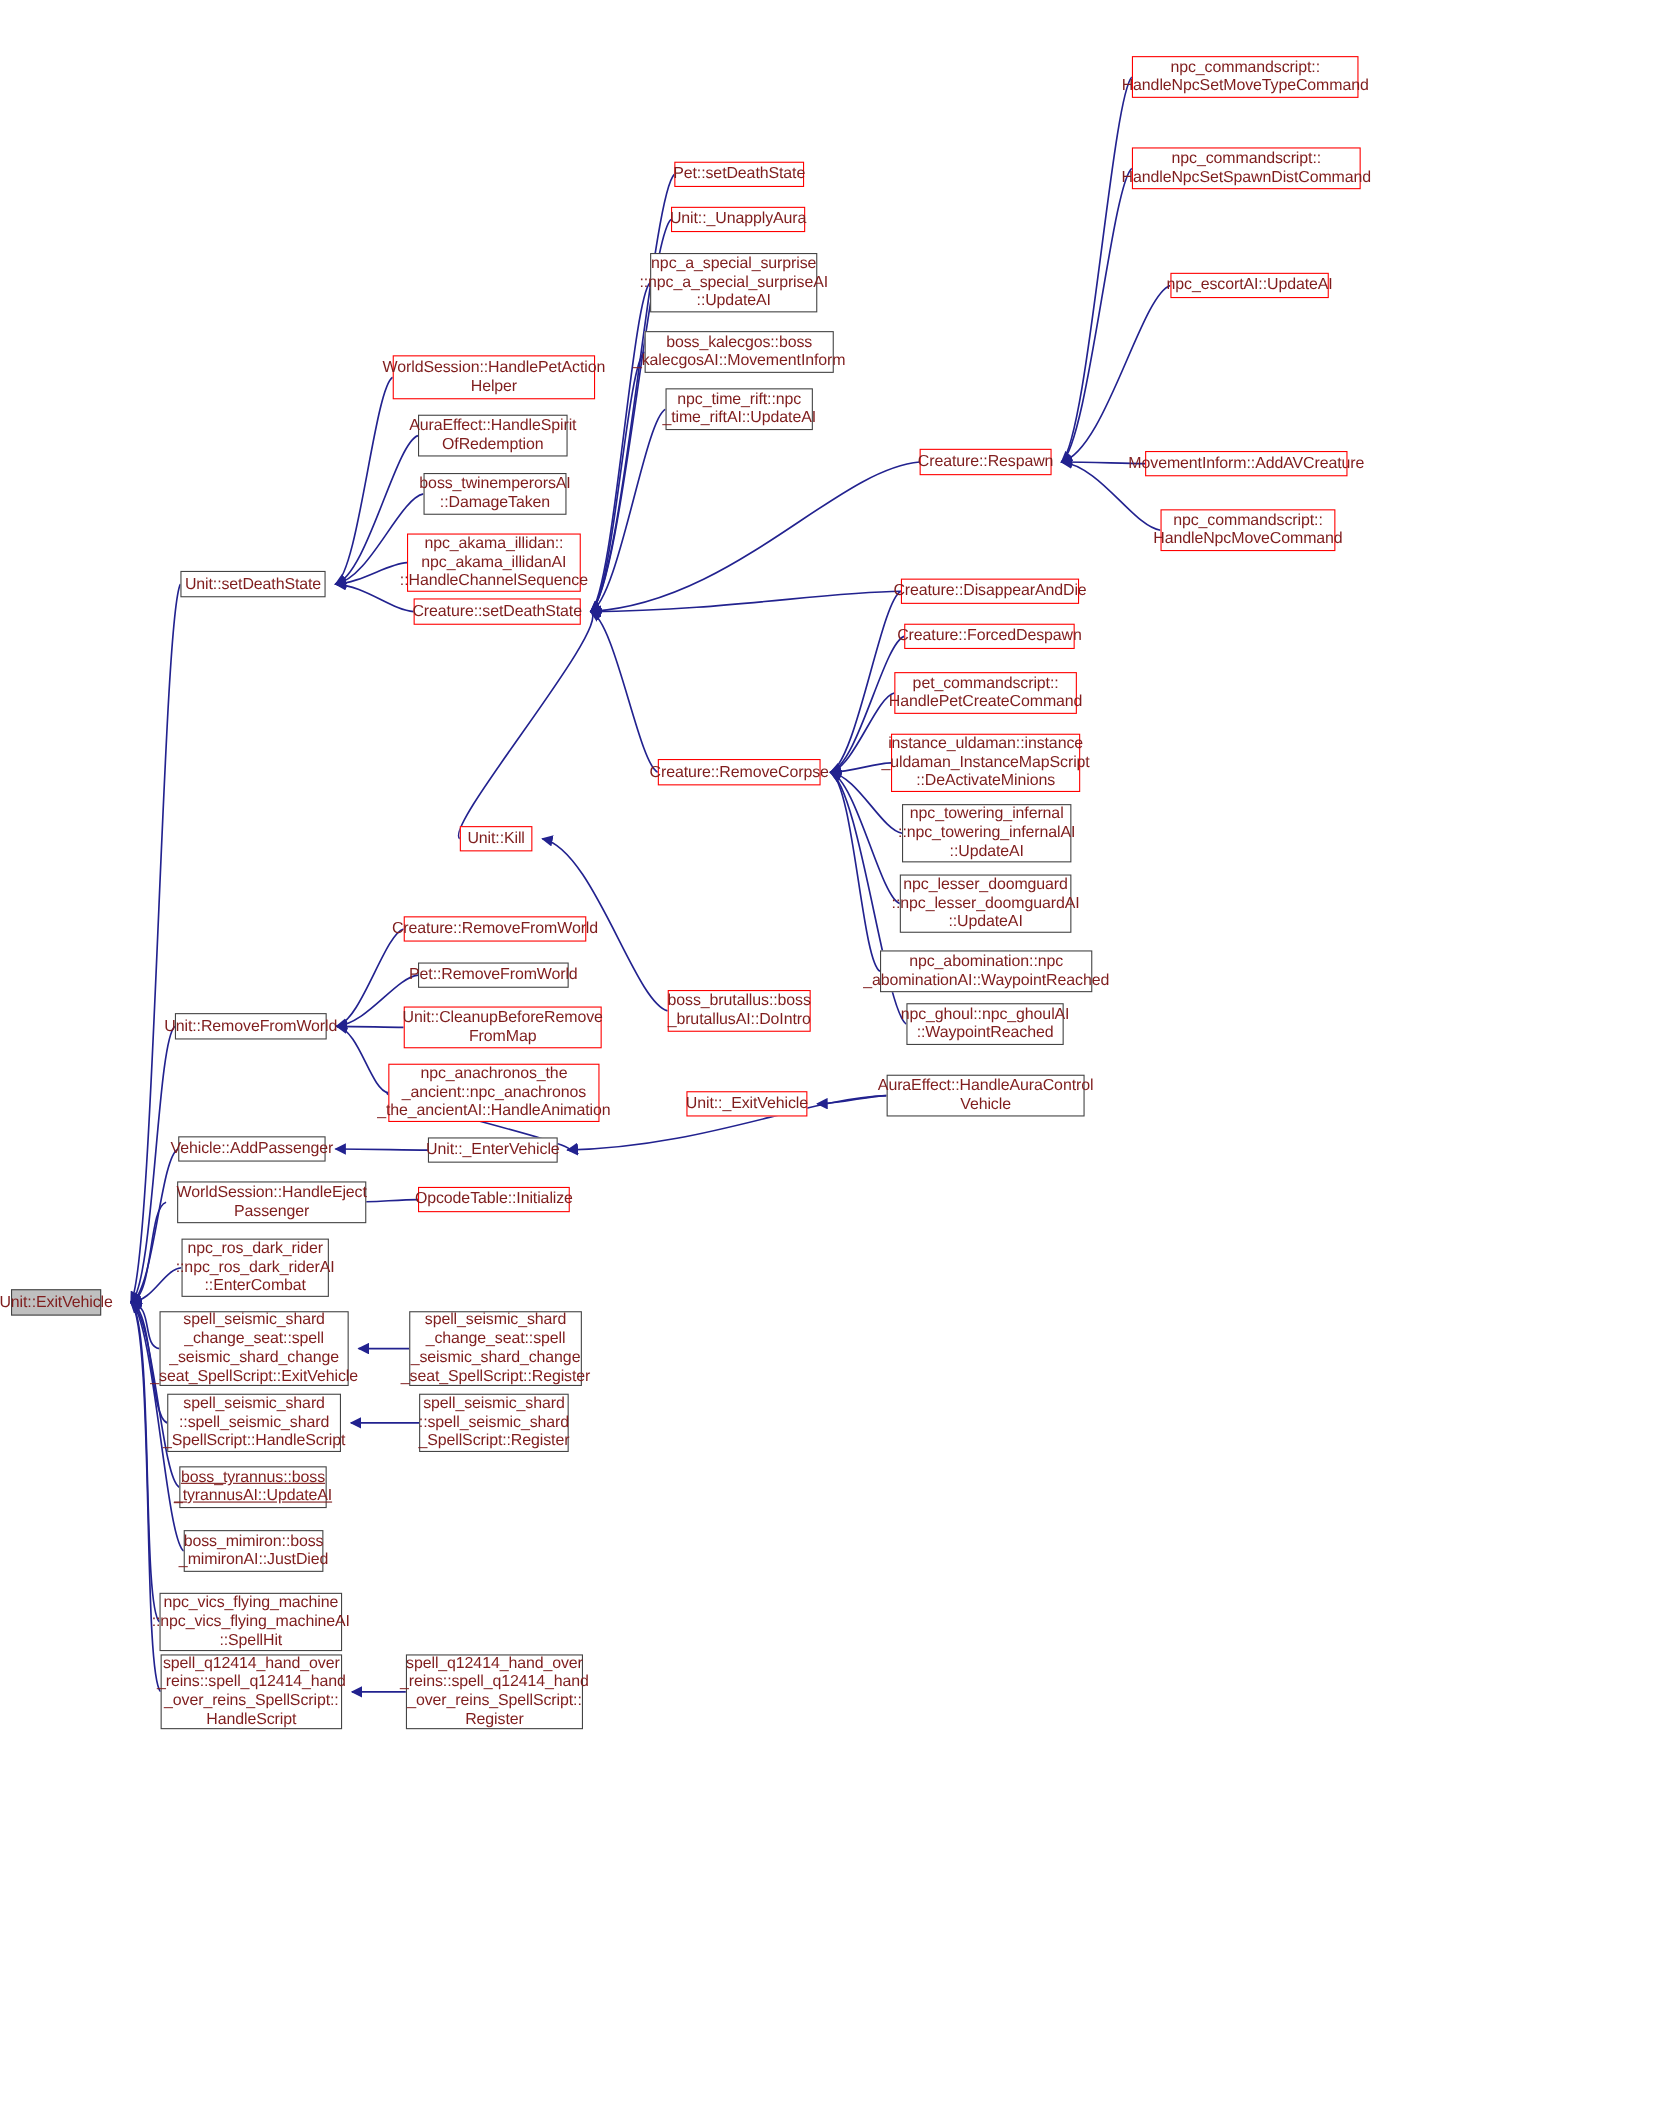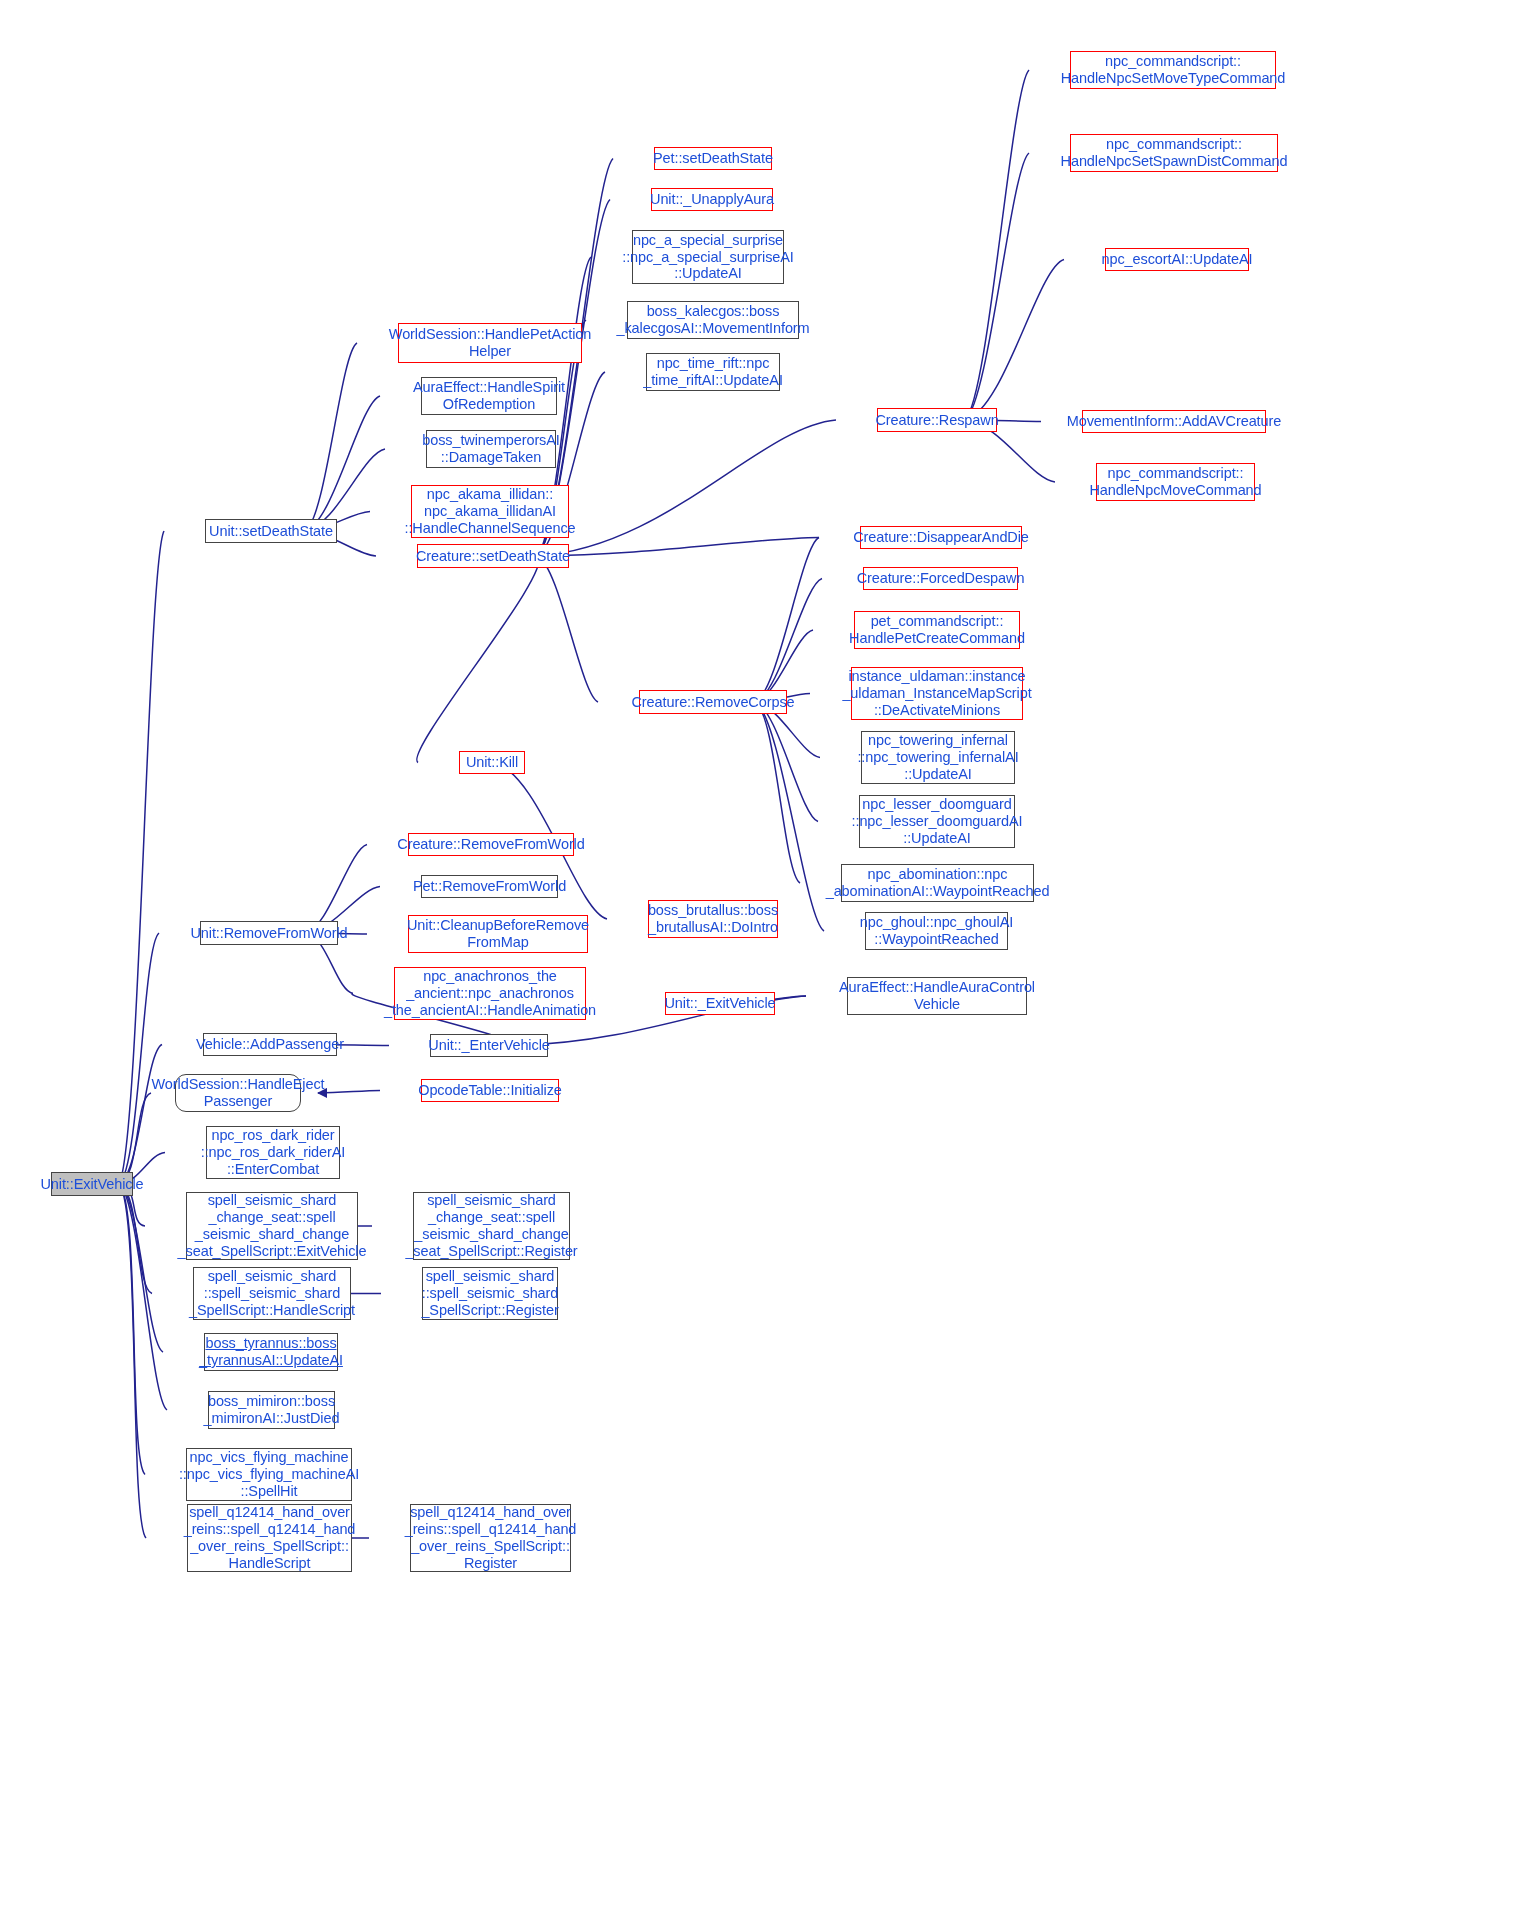--- a/index.html
+++ b/index.html
@@ -26,26 +26,25 @@
   .node {
     position: absolute;
     box-sizing: border-box;
     display: flex;
     align-items: center;
     justify-content: center;
     text-align: center;
     background: #ffffff;
     font-size: 14.5px;
     line-height: 1.16;
-    color: #1d4ed8;
+    color: #7f1d1d;
     letter-spacing: -0.1px;
     white-space: pre-line;
     padding: 1px 4px;
     z-index: 5;
-    margin-left: 41px;
   }
   .node.black {
     border: 1.6px solid #444444;
   }
   .node.red {
     border: 1.6px solid #ff0000;
   }
   .node.current {
     border: 1.6px solid #444444;
     background: #bfbfbf;
@@ -173,21 +172,21 @@
       <div class="node black" style="left: 380px; top: 875px; width: 137px; height: 23px;">Pet::RemoveFromWorld</div>
       <div class="node black" style="left: 159px; top: 921px; width: 138px; height: 24px;">Unit::RemoveFromWorld</div>
       <div class="node red" style="left: 367px; top: 915px; width: 180px; height: 38px;">Unit::CleanupBeforeRemove
 FromMap</div>
       <div class="node red" style="left: 353px; top: 967px; width: 192px; height: 53px;">npc_anachronos_the
 _ancient::npc_anachronos
 _the_ancientAI::HandleAnimation</div>
       <div class="node red" style="left: 624px; top: 992px; width: 110px; height: 23px;">Unit::_ExitVehicle</div>
       <div class="node black" style="left: 162px; top: 1033px; width: 134px; height: 23px;">Vehicle::AddPassenger</div>
       <div class="node black" style="left: 389px; top: 1034px; width: 118px; height: 23px;">Unit::_EnterVehicle</div>
-      <div class="node black" style="left: 134px; top: 1074px; width: 126px; height: 38px; border-radius: 11px;">WorldSession::HandleEject
+      <div class="node black" style="left: 161px; top: 1074px; width: 172px; height: 38px;">WorldSession::HandleEject
 Passenger</div>
       <div class="node red" style="left: 380px; top: 1079px; width: 138px; height: 23px;">OpcodeTable::Initialize</div>
       <div class="node black" style="left: 165px; top: 1126px; width: 134px; height: 53px;">npc_ros_dark_rider
 ::npc_ros_dark_riderAI
 ::EnterCombat</div>
       <div class="node black" style="left: 145px; top: 1192px; width: 172px; height: 68px;">spell_seismic_shard
 _change_seat::spell
 _seismic_shard_change
 _seat_SpellScript::ExitVehicle</div>
       <div class="node black" style="left: 372px; top: 1192px; width: 157px; height: 68px;">spell_seismic_shard

